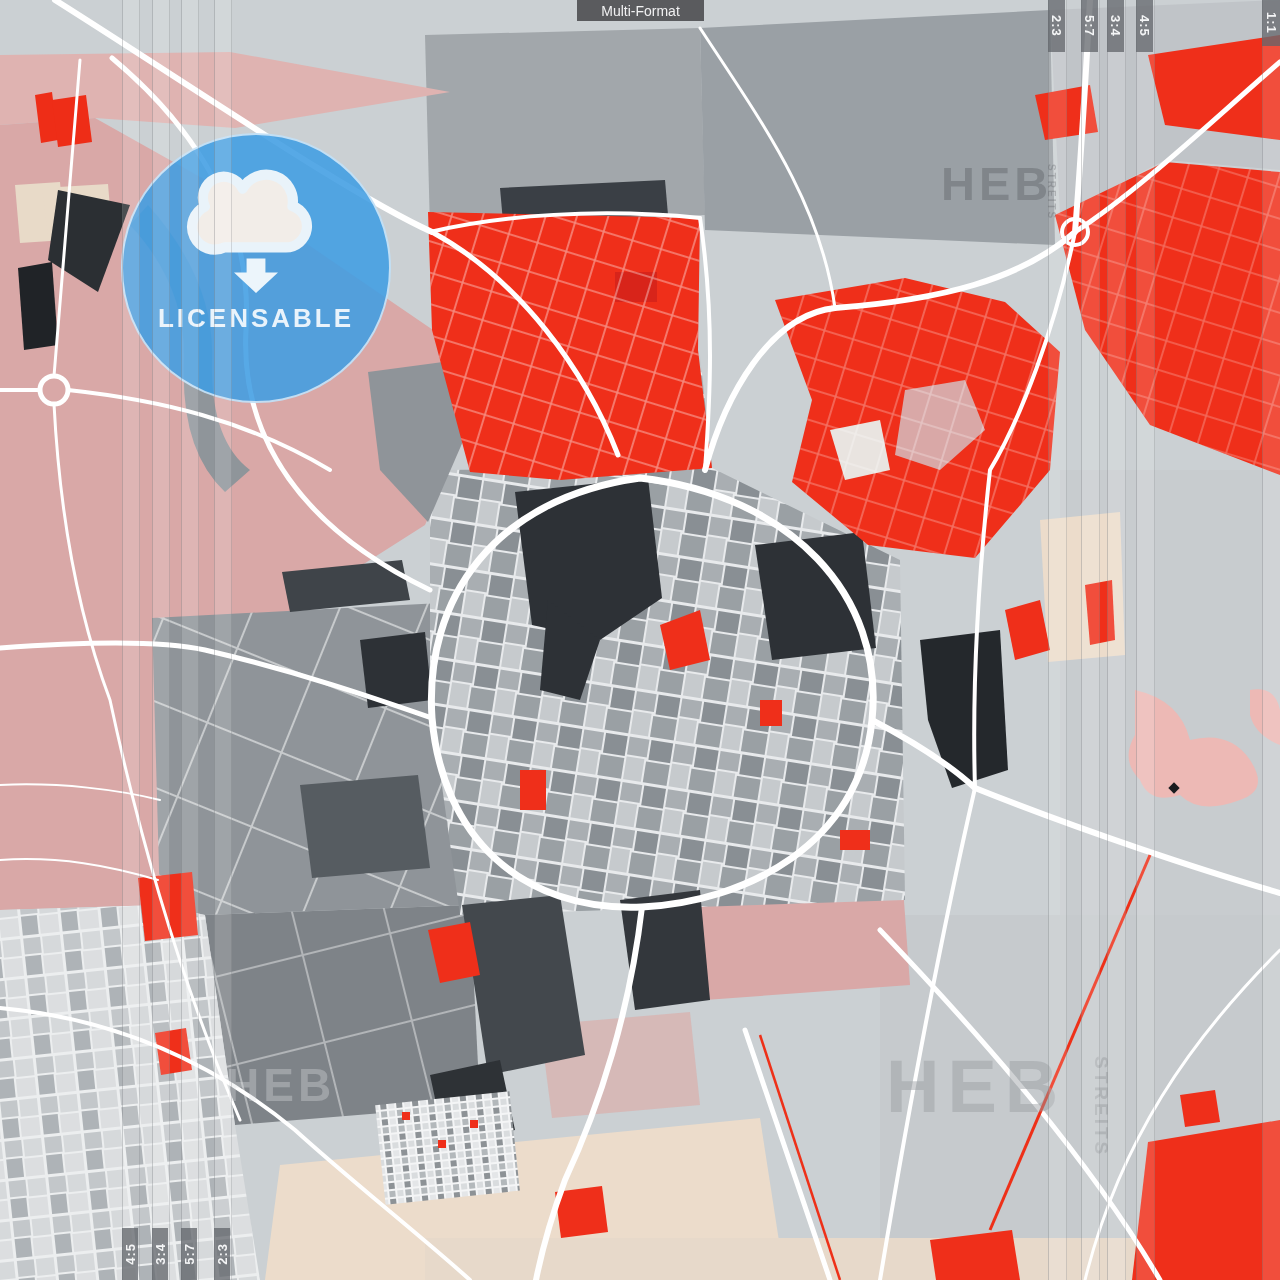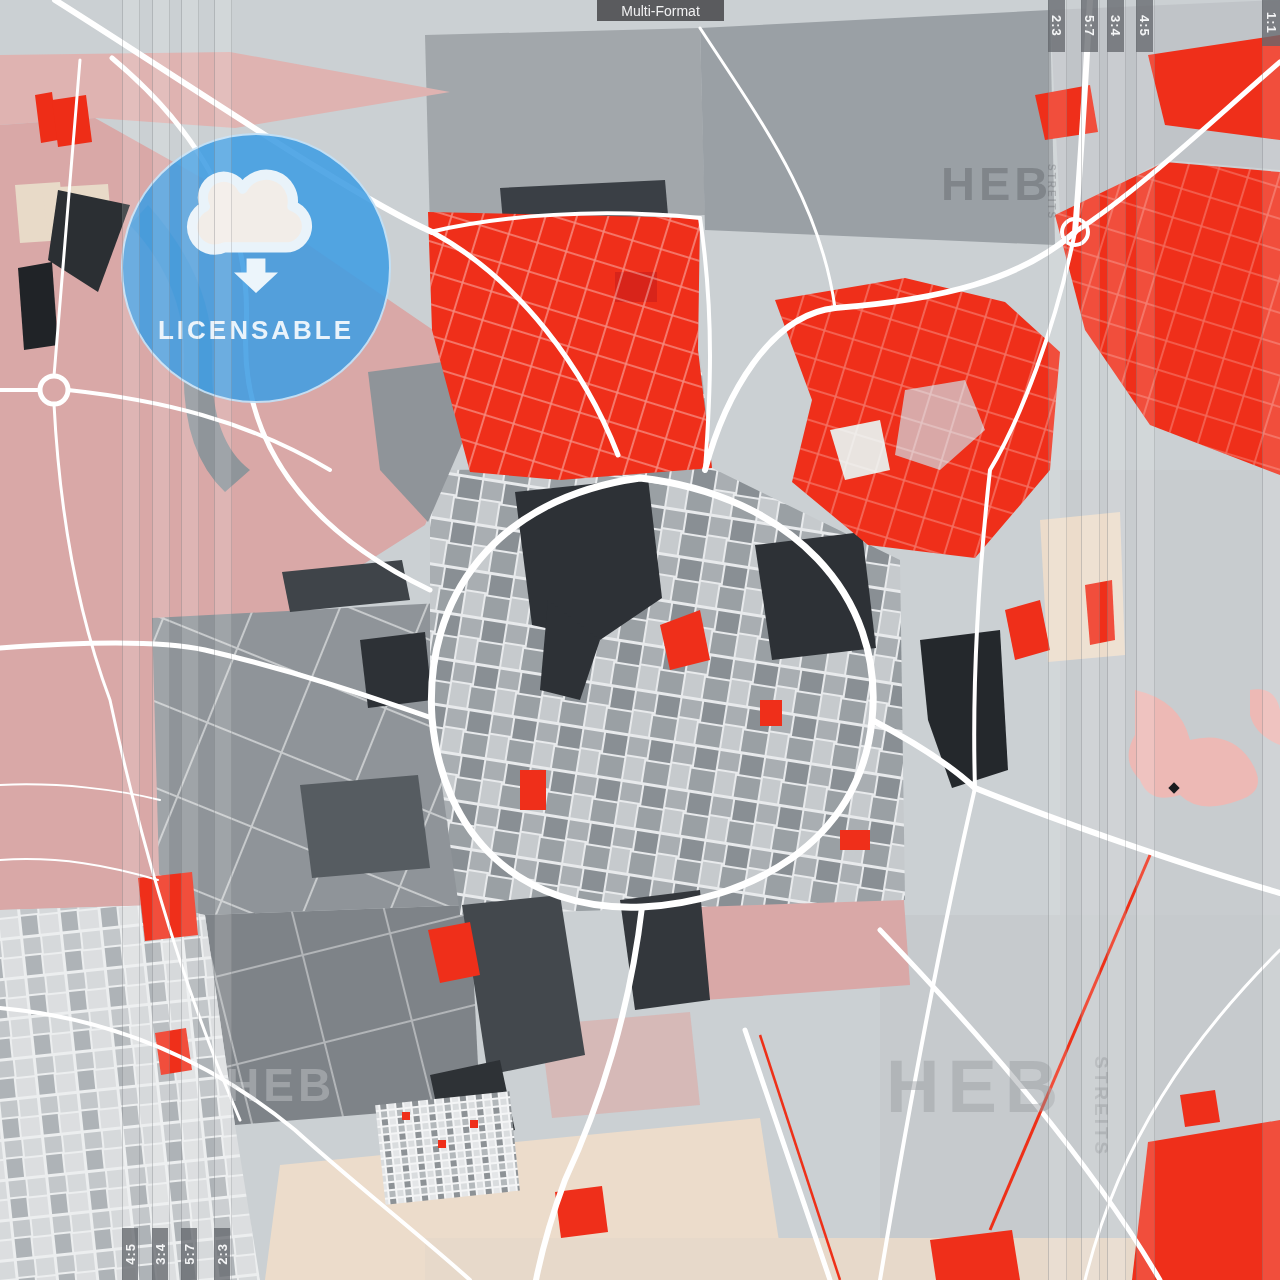--- a/index.html
+++ b/index.html
@@ -24,28 +24,28 @@
   .cap{position:absolute;background:rgba(96,100,106,0.75);z-index:8;display:flex;
        align-items:center;justify-content:center;}
   .cap span{color:#f4f5f6;font-size:13px;font-weight:600;letter-spacing:1px;writing-mode:vertical-rl;}
   .cap-tr{top:0;width:17px;height:52px;}
   .cap-bl{top:1228px;width:16px;height:52px;}
   .cap-bl span{transform:rotate(180deg);}
 
   
   .format-tag{position:absolute;left:577px;top:0;width:127px;height:21px;z-index:8;
               background:rgba(58,58,62,0.78);color:#f1f1f2;font-size:14px;
-              display:flex;align-items:center;justify-content:center;margin-left:20px;}
+              display:flex;align-items:center;justify-content:center;}
 
   
   .badge{position:absolute;left:121px;top:133px;width:266px;height:266px;border-radius:50%;
          background:rgba(64,157,226,0.88);border:2px solid rgba(255,255,255,0.65);z-index:5;
          display:flex;flex-direction:column;align-items:center;}
   .badge .cloud{margin-top:26px;}
-  .badge .label{margin-top:22px;color:#e9f3fb;font-size:26px;font-weight:700;letter-spacing:3px;text-align:right;}
+  .badge .label{margin-top:10px;color:#e9f3fb;font-size:26px;font-weight:700;letter-spacing:3px;text-align:right;}
 
   
   .title-block{position:absolute;left:0;right:0;top:1056px;z-index:9;display:flex;
                flex-direction:column;align-items:center;pointer-events:none;}
   .band{background:#fdfdfd;}
   .band-title{padding:6px 28px 8px;transform:rotate(-0.6deg);
               clip-path:polygon(1% 12%,4% 0%,30% 5%,70% 1%,97% 4%,100% 16%,98% 52%,100% 88%,95% 100%,60% 95%,8% 100%,0% 84%,2% 48%);}
   .band-title div{font-size:47px;font-weight:800;color:#d4261c;letter-spacing:7px;}
   .band-sub{margin-top:-6px;padding:5px 22px 6px;transform:rotate(0.4deg);
             clip-path:polygon(0% 18%,3% 0%,40% 6%,96% 0%,100% 22%,99% 80%,96% 100%,50% 94%,4% 100%,1% 78%);}

